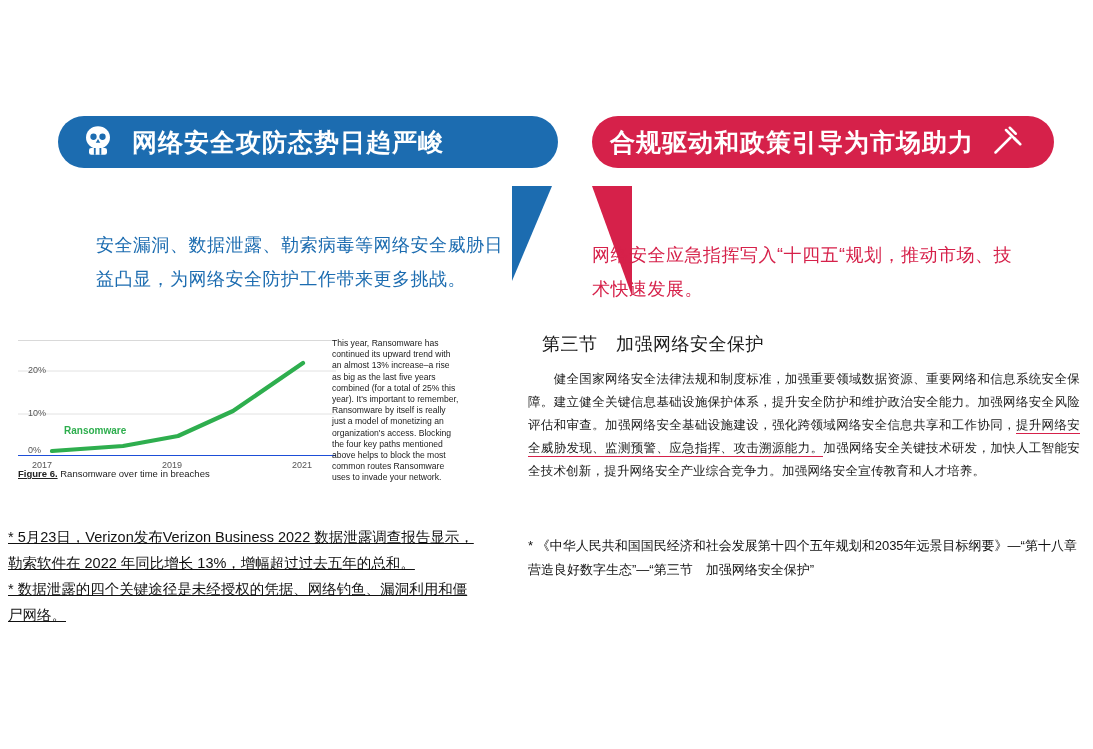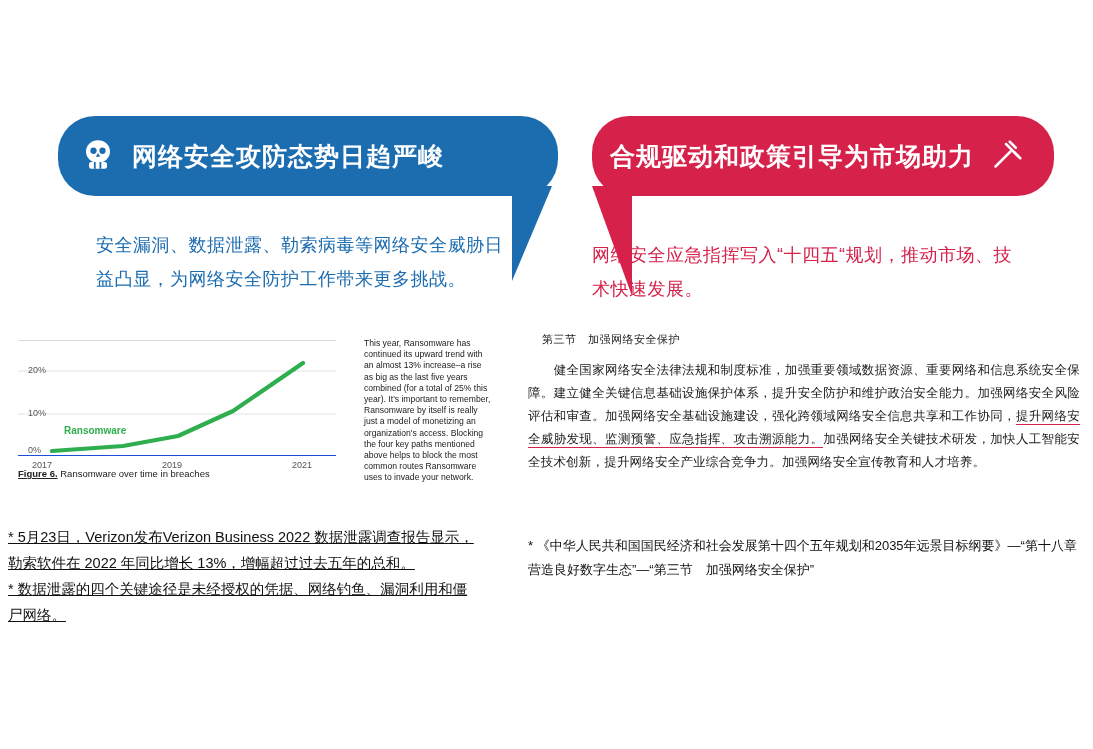--- a/index.html
+++ b/index.html
@@ -15,21 +15,21 @@
     width: 1093px;
     height: 749px;
     background: #ffffff;
   }
 
   
   .banner {
     position: absolute;
     display: flex;
     align-items: center;
-    height: 80px;
+    height: 52px;
     border-radius: 37px;
     color: #ffffff;
   }
   .banner-left {
     left: 58px;
     top: 116px;
     width: 500px;
     background: #1c6cb0;
     padding-left: 22px;
   }
@@ -127,21 +127,21 @@
   .chart-caption {
     position: absolute;
     left: 8px; top: 128px;
     font-size: 9.5px;
     color: #222;
     white-space: nowrap;
   }
   .chart-caption b { font-weight: bold; text-decoration: underline; }
   .chart-note {
     position: absolute;
-    left: 354px; top: -2px;
+    left: 322px; top: -2px;
     width: 128px;
     font-size: 8.6px;
     line-height: 11.2px;
     color: #1a1a1a;
   }
 
   
   .footnote {
     position: absolute;
     font-size: 14.5px;
@@ -155,21 +155,21 @@
   }
 
   
   .doc {
     position: absolute;
     left: 528px; top: 332px;
     width: 552px;
     color: #1a1a1a;
   }
   .doc-heading {
-    font-size: 11px;
+    font-size: 18px;
     margin-left: 14px;
     margin-bottom: 12px;
     letter-spacing: 0.5px;
   }
   .doc-body {
     font-size: 12.5px;
     line-height: 23px;
     text-align: justify;
     letter-spacing: 0.2px;
   }

